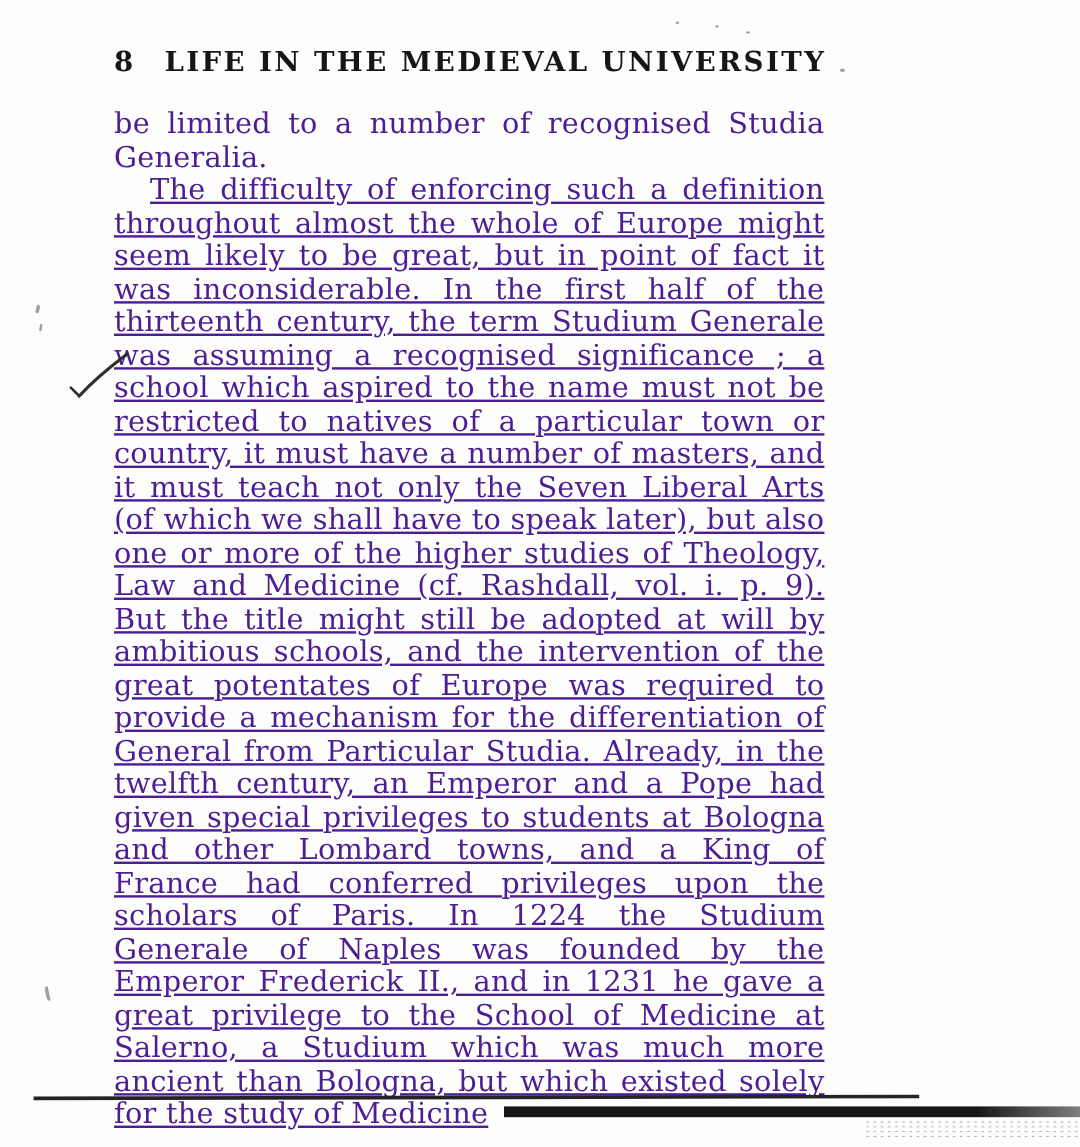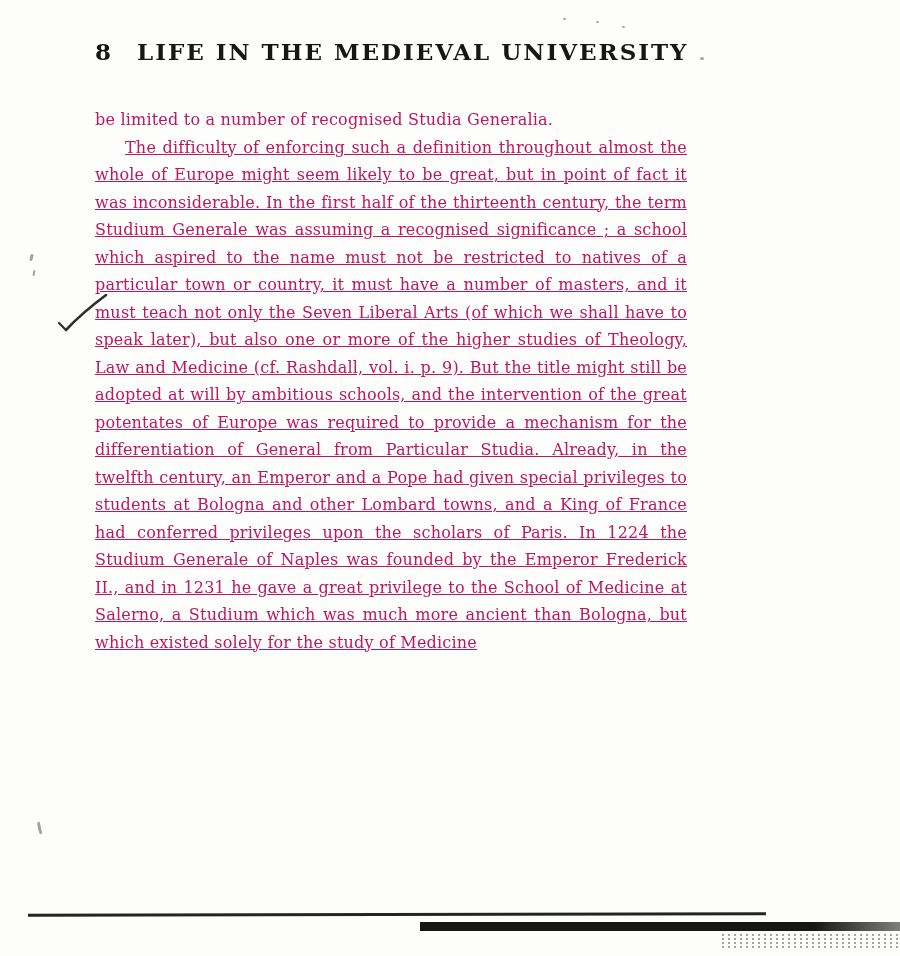--- a/index.html
+++ b/index.html
@@ -24,27 +24,27 @@
     gap: 24px;
     font-size: 23px;
     font-weight: 600;
     letter-spacing: 2px;
     color: #161616;
     white-space: nowrap;
   }
 
   .text-block {
     position: absolute;
-    top: 106px;
+    top: 90px;
     left: 95px;
     width: 592px;
-    font-size: 16px;
+    font-size: 24px;
     line-height: 27.5px;
     letter-spacing: 0.2px;
-    color: #be185d;
+    color: #4c1d95;
   }
 
   .para { text-align: justify; }
   .para.indent { text-indent: 30px; text-decoration: underline; }
 
   .margin-mark {
     position: absolute;
     left: 56px;
     top: 290px;
     width: 54px;

